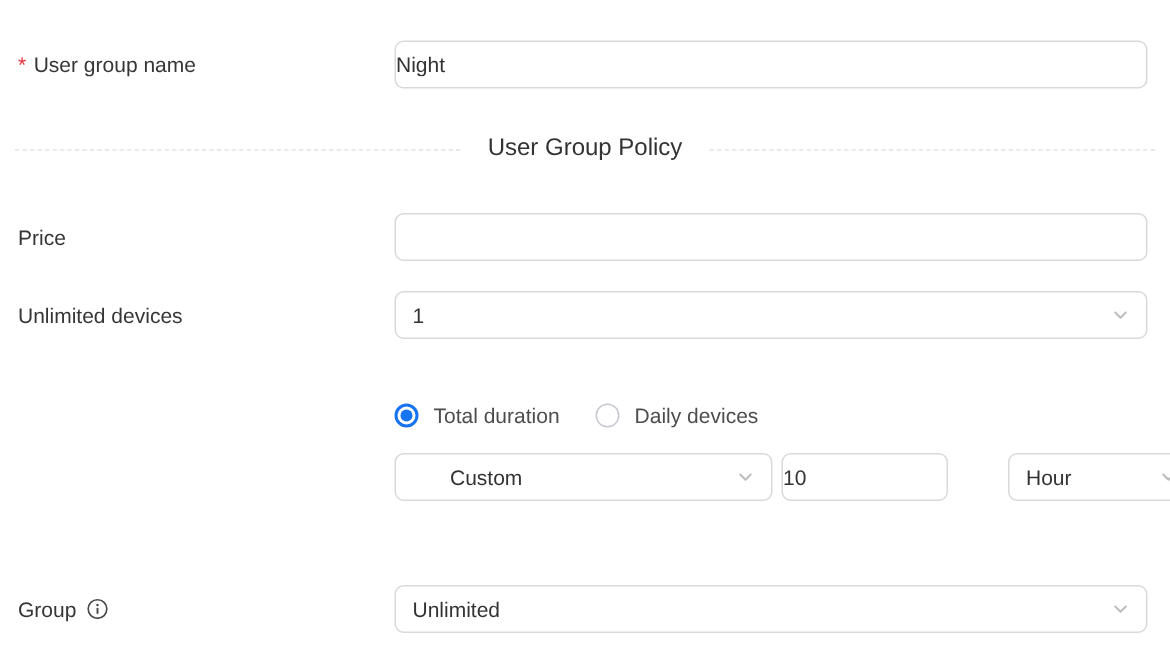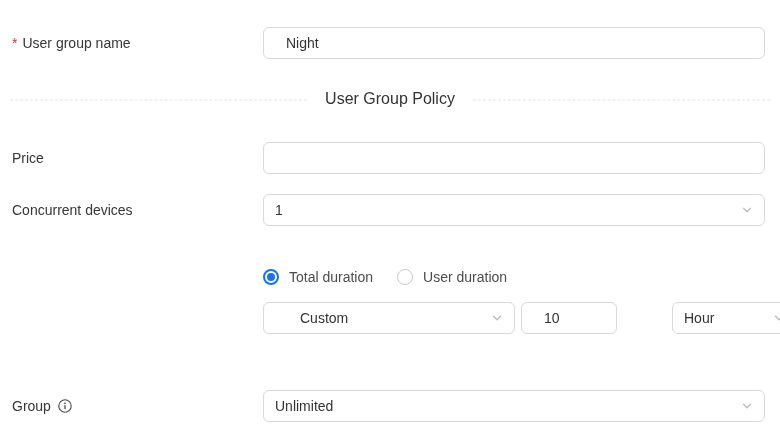--- a/index.html
+++ b/index.html
@@ -14,21 +14,21 @@
   .row { position:absolute; left:0; width:780px; height:32px; }
   .field-label {
     position:absolute; left:12px; top:0; height:32px;
     display:flex; align-items:center; gap:7px;
     font-size:14px; color:#363636; white-space:nowrap;
   }
   .required-mark { color:#e0323f; font-size:14px; margin-right:-2px; }
   .text-input {
     position:absolute; top:0; height:32px;
     border:1px solid #d9d9d9; border-radius:6px;
-    padding:0 22px; font-size:14px; color:#333;
+    padding:0 0; font-size:14px; color:#333;
     font-family:"Liberation Sans", sans-serif;
     outline:none; background:#fff;
   }
   .select {
     position:absolute; top:0; height:32px;
     border:1px solid #d9d9d9; border-radius:6px;
     background:#fff; display:flex; align-items:center;
     padding:0 30px 0 11px; font-size:14px; color:#333;
     cursor:pointer;
   }
@@ -81,55 +81,55 @@
 
 <div class="row" style="top:142px;">
   <div class="field-label">
     <span>Price</span>
   </div>
   <input class="text-input" style="left: 263px; width: 502px;" value="">
 </div>
 
 <div class="row" style="top:194px;">
   <div class="field-label">
-    <span>Concurrent devices</span>
+    <span>Unlimited devices</span>
   </div>
   <div class="select" style="left:263px; width:502px;">
     <span>1</span>
     <span class="chevron">
       <svg viewBox="0 0 12 12" fill="none">
           <polyline points="2.5,4.3 6,7.8 9.5,4.3" stroke="#bcbcbc" stroke-width="1.3" fill="none" stroke-linecap="round" stroke-linejoin="round"></polyline>
         </svg>
     </span>
   </div>
 </div>
 
 <div class="row" style="top:261px;">
   <div class="radio-group">
     <div class="radio-option">
       <span class="radio-circle checked"></span>
       <span class="radio-label">Total duration</span>
     </div>
     <div class="radio-option">
       <span class="radio-circle unchecked"></span>
-      <span class="radio-label">User duration</span>
+      <span class="radio-label">Daily devices</span>
     </div>
   </div>
 </div>
 
 <div class="row" style="top:302px;">
   <div class="select" style="left:263px; width:252px;padding-left:36px;">
     <span>Custom</span>
     <span class="chevron">
       <svg viewBox="0 0 12 12" fill="none">
           <polyline points="2.5,4.3 6,7.8 9.5,4.3" stroke="#bcbcbc" stroke-width="1.3" fill="none" stroke-linecap="round" stroke-linejoin="round"></polyline>
         </svg>
     </span>
   </div>
-  <input class="text-input" style="left: 521px; width: 96px;" value="10">
+  <input class="text-input" style="left: 521px; width: 111px;" value="10">
   <div class="select" style="left:672px; width:125px;">
     <span>Hour</span>
     <span class="chevron">
       <svg viewBox="0 0 12 12" fill="none">
           <polyline points="2.5,4.3 6,7.8 9.5,4.3" stroke="#bcbcbc" stroke-width="1.3" fill="none" stroke-linecap="round" stroke-linejoin="round"></polyline>
         </svg>
     </span>
   </div>
 </div>
 

